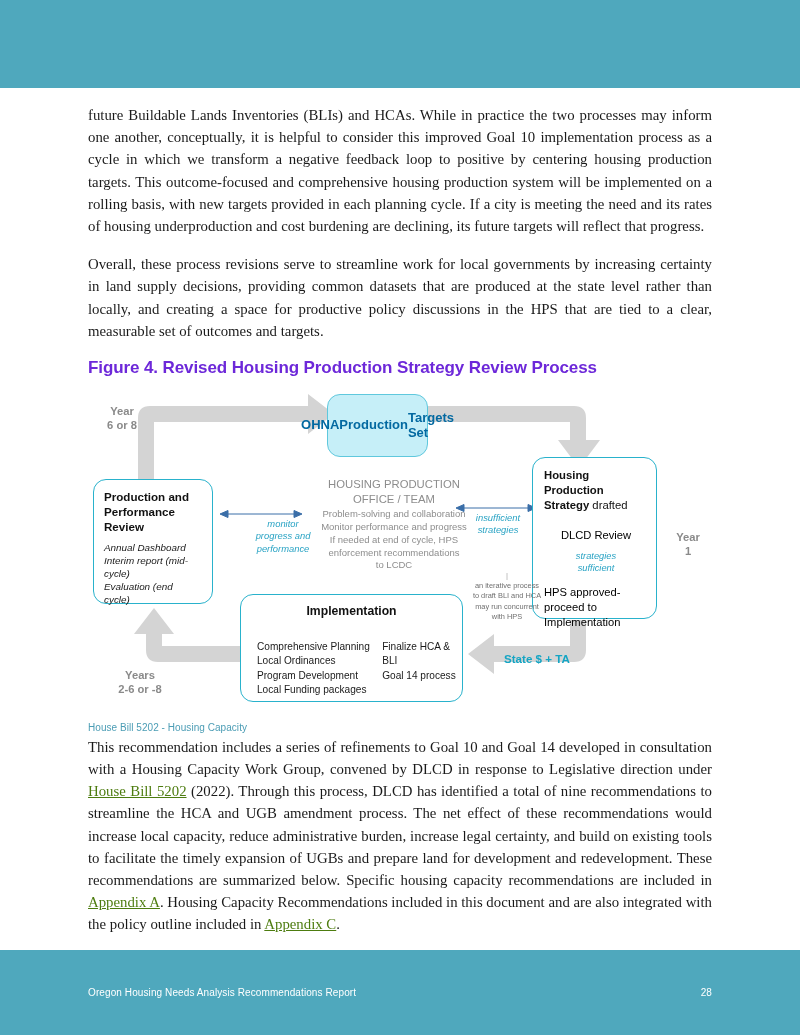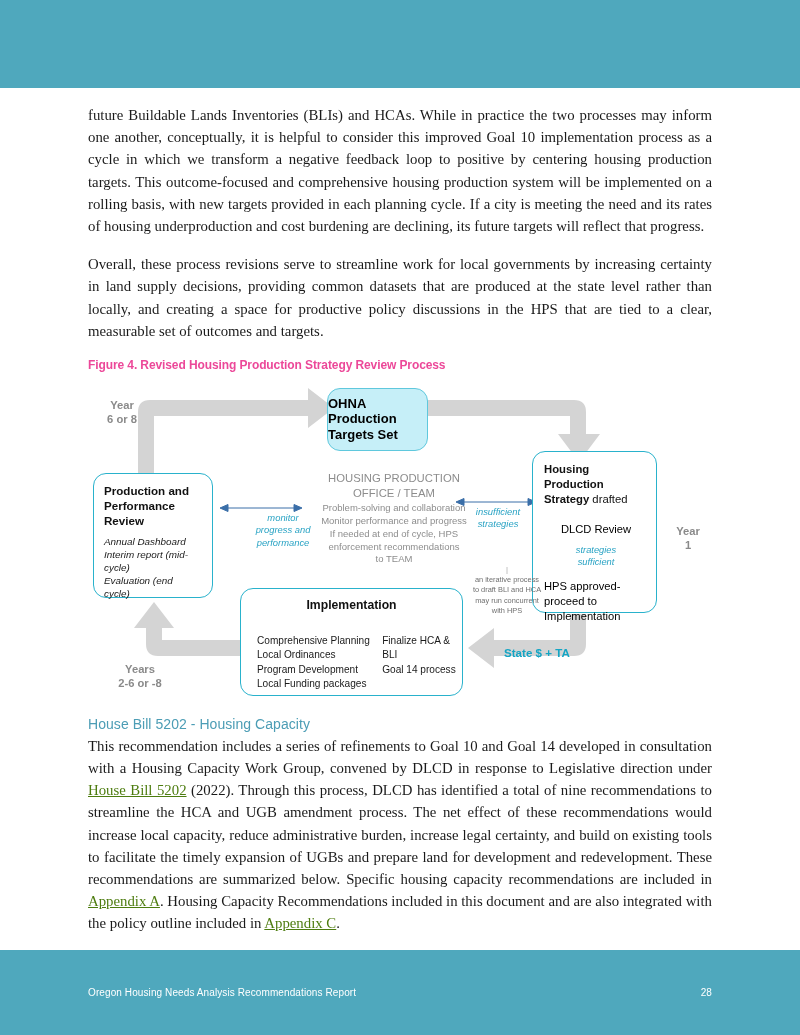--- a/index.html
+++ b/index.html
@@ -61,29 +61,29 @@
 
   a.doclink {
     color: #4d7c0f;
     text-decoration: underline;
     margin-top: 44px;
   }
 
   .fig-caption {
     font-family: "Liberation Sans", sans-serif;
     font-weight: bold;
-    font-size: 12px;
-    color: #ec4899;
+    font-size: 17px;
+    color: #6d28d9;
     margin: 14px 0 6px 0;
     letter-spacing: -0.1px;
   }
 
   .sec-heading {
     font-family: "Liberation Sans", sans-serif;
-    font-size: 14px;
+    font-size: 10px;
     color: #4c9db5;
     margin: 0 0 3px 0;
     letter-spacing: .05px;
   }
 
   
   .figure {
     position: relative;
     width: 624px;
     height: 330px;
@@ -109,24 +109,24 @@
 
   .n-title {
     font-weight: bold;
     color: #111111;
   }
   .n-sub { color: #1a1a1a; }
 
   
   #node-ohna {
     left: 239px; top: 10px; width: 101px; height: 63px;
-    display: flex; flex-direction: column;
-    justify-content: center;
+    display: flex; flex-direction: row;
+    align-items: center; justify-content: center;
     font-size: 13px; line-height: 1.22;
-    font-weight: bold; color: #000000;
+    font-weight: bold; color: #0369a1;
   }
 
   
   #node-review {
     left: 5px; top: 95px; width: 120px; height: 125px;
     padding: 9px 19px 0 10px;
   }
   #node-review .n-title { font-size: 11.6px; line-height: 1.32; }
   #node-review .n-sub { font-size: 9.9px; line-height: 1.33; margin-top: 6px; font-style: italic; }
 
@@ -325,21 +325,21 @@
     <div class="hpo">
       <div class="hpo-title">
         <div>HOUSING PRODUCTION</div>
         <div>OFFICE / TEAM</div>
       </div>
       <div class="hpo-body">
         <div>Problem-solving and collaboration</div>
         <div>Monitor performance and progress</div>
         <div>If needed at end of cycle, HPS</div>
         <div>enforcement recommendations</div>
-        <div>to TEAM</div>
+        <div>to LCDC</div>
       </div>
     </div>
 
     <div class="lbl" id="lbl-year68">
       <div>Year</div>
       <div>6 or 8</div>
     </div>
     <div class="lbl" id="lbl-year1">
       <div>Year</div>
       <div>1</div>

